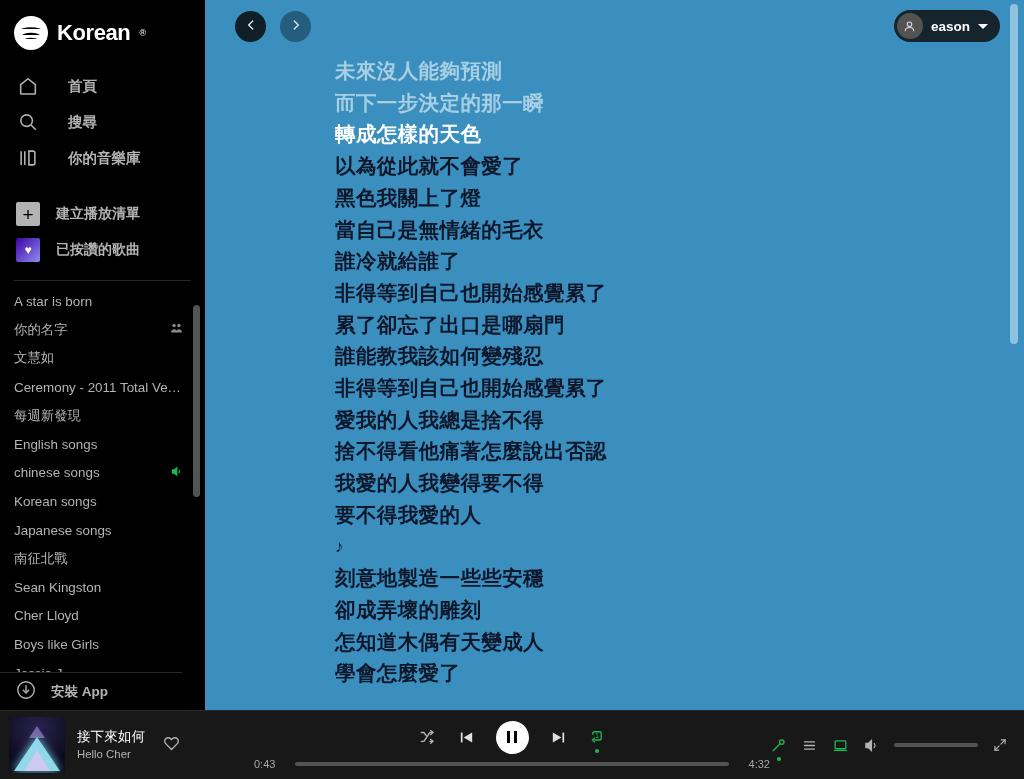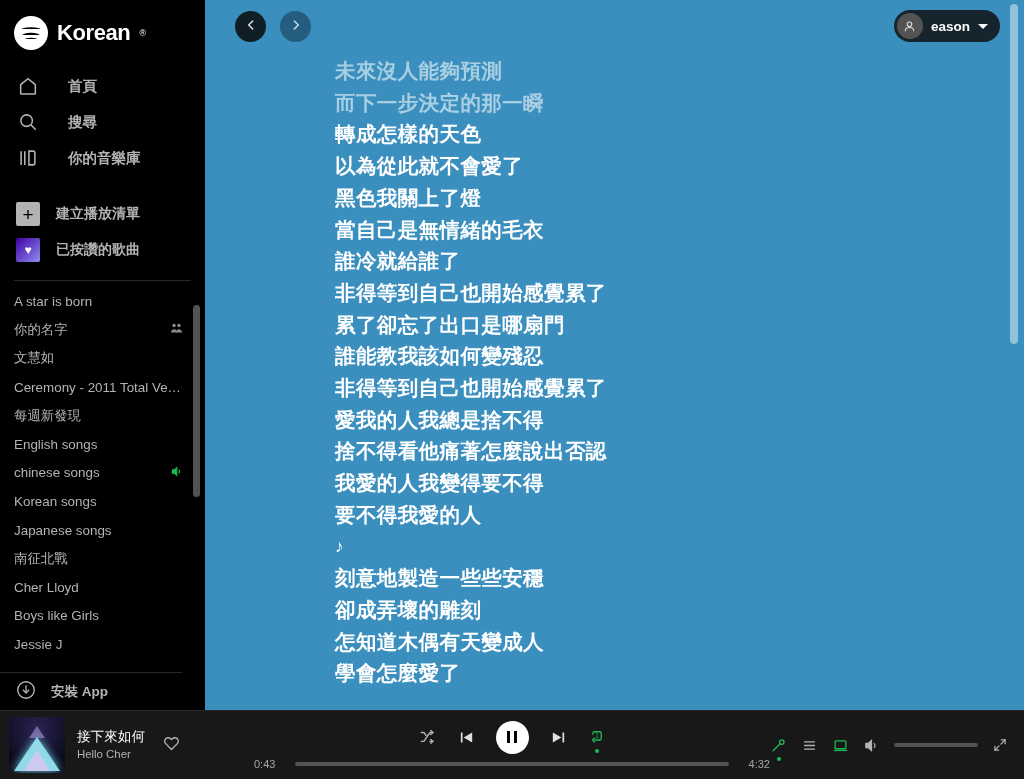--- a/index.html
+++ b/index.html
@@ -90,21 +90,21 @@
   }
   .user-name { color:#fff; font-size:13.5px; font-weight:bold; }
   .caret { width:0; height:0; border-left:5px solid transparent; border-right:5px solid transparent;
            border-top:5.5px solid #fff; }
 
   #lyrics {
     position:absolute; left:0; top:0; width:100%; height:710px;
     padding:55px 0 0 130px; overflow:hidden;
   }
   .lyric {
-    font-size:20.5px; line-height:31.7px; color:#ffffff;
+    font-size:20.5px; line-height:31.7px; color:#0f172a;
     font-weight:bold; letter-spacing:0.4px; cursor:pointer;
   }
   .lyric.sung    { color:#a9cfe2; }
   .lyric.active  { color:#ffffff; }
   .lyric.note    { font-size:17px; }
   #main-sb { position:absolute; right:6px; top:4px; width:8px; height:340px;
              background:#8fc3dd; border-radius:4px; }
 
   
   #player {
@@ -256,20 +256,23 @@
         </span>
       </div>
       <div class="pl-item">
         <span class="pl-label">Korean songs</span>
       </div>
       <div class="pl-item">
         <span class="pl-label">Japanese songs</span>
       </div>
       <div class="pl-item">
         <span class="pl-label">南征北戰</span>
+      </div>
+      <div class="pl-item">
+        <span class="pl-label">Sean Kingston</span>
       </div>
       <div class="pl-item">
         <span class="pl-label">Cher Lloyd</span>
       </div>
       <div class="pl-item">
         <span class="pl-label">Boys like Girls</span>
       </div>
       <div class="pl-item">
         <span class="pl-label">Jessie J</span>
       </div>

